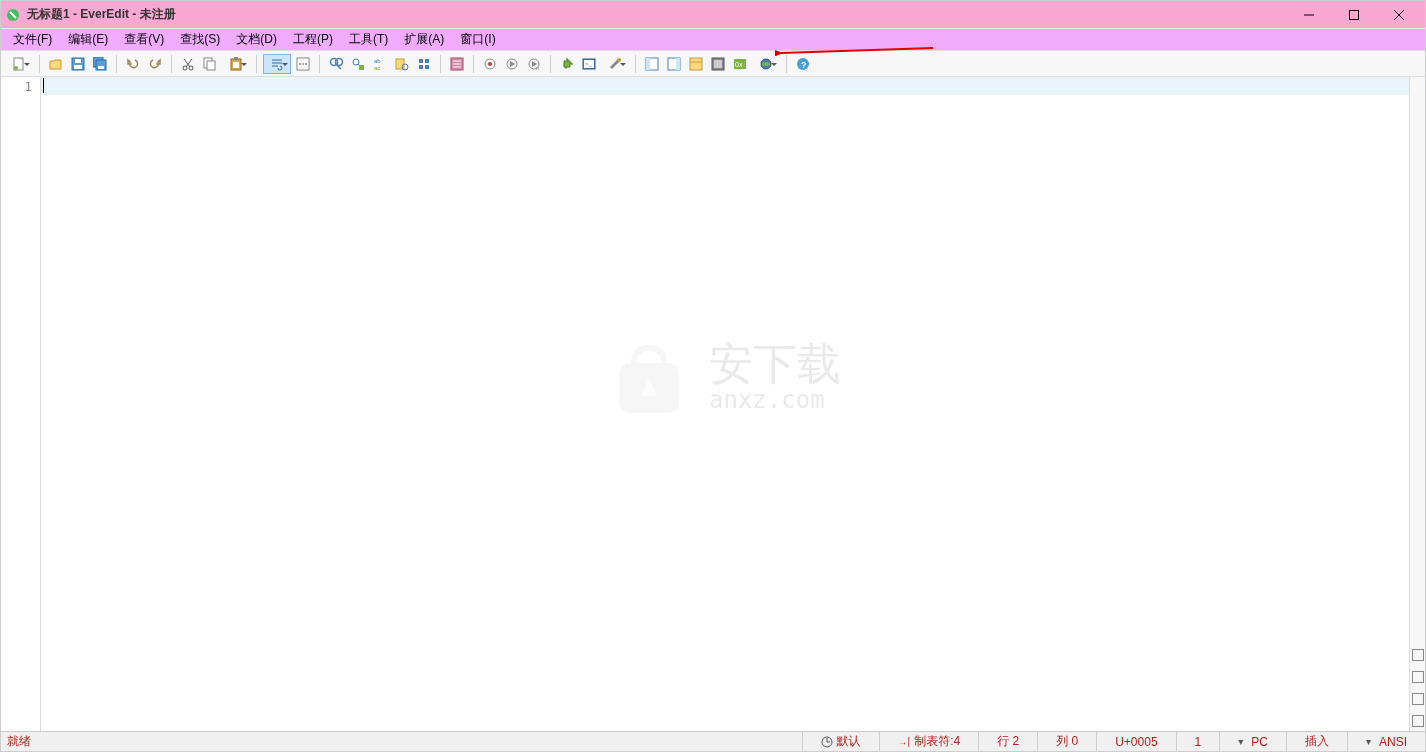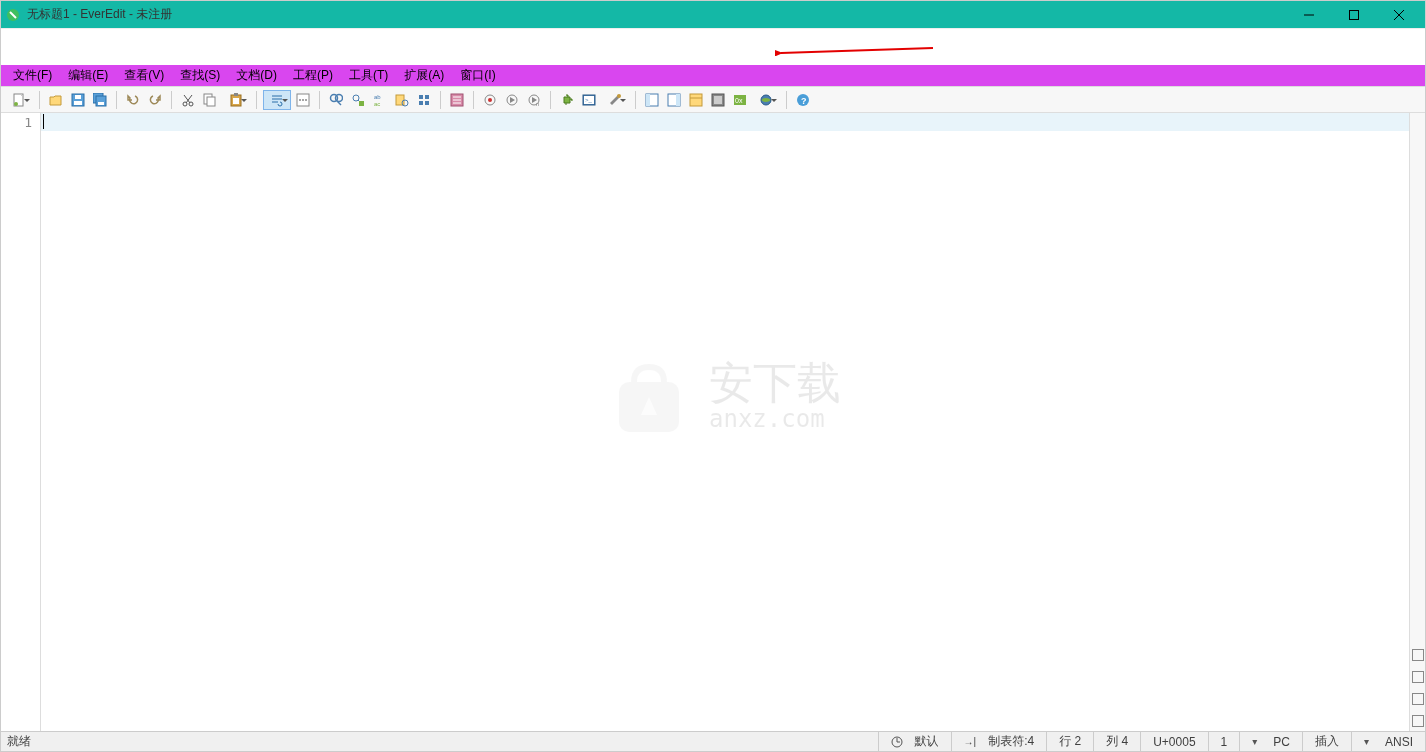--- a/index.html
+++ b/index.html
@@ -1,45 +1,45 @@
 <!DOCTYPE html>
 <html><head>
 <meta charset="utf-8">
 <style>
 * { box-sizing: border-box; margin: 0; padding: 0; }
 html, body { width: 1426px; height: 752px; font-family: "Microsoft YaHei", "SimSun", sans-serif; font-size: 12px; background: #fff; overflow: hidden; }
 .window { width: 100%; height: 100%; display: flex; flex-direction: column; border: 1px solid #ccc; }
-.titlebar { height: 28px; display: flex; align-items: center; padding: 0 4px; background: #14b8a6; border-bottom: 1px solid #eee; }
+.titlebar { height: 28px; display: flex; align-items: center; padding: 0 4px; background: #f9a8d4; border-bottom: 1px solid #eee; font-weight: bold; }
 .titlebar .app-icon { width: 16px; height: 16px; margin-right: 6px; }
 .titlebar .title { flex: 1; color: #333; }
 .titlebar .win-btns { display: flex; }
 .titlebar .win-btn { width: 45px; height: 26px; display: flex; align-items: center; justify-content: center; cursor: pointer; }
-.menubar { height: 22px; display: flex; align-items: center; padding: 0 4px; background: #d946ef; border-bottom: 1px solid #ddd; margin-top: 36px; }
+.menubar { height: 22px; display: flex; align-items: center; padding: 0 4px; background: #f0abfc; border-bottom: 1px solid #ddd; }
 .menubar .menu-item { padding: 2px 8px; cursor: pointer; }
 .toolbar { height: 26px; display: flex; align-items: center; padding: 2px 4px; background: #f7f7f7; border-bottom: 1px solid #ddd; gap: 2px; }
 .toolbar .sep { width: 1px; height: 18px; background: #ccc; margin: 0 4px; }
 .tbtn { width: 20px; height: 20px; display: flex; align-items: center; justify-content: center; cursor: pointer; border: 1px solid transparent; }
 .tbtn.dd { width: 28px; position: relative; }
 .tbtn.dd::after { content: ""; position: absolute; right: 2px; top: 50%; margin-top: -1px; border: 3px solid transparent; border-top-color: #555; }
 .tbtn.active { background: #cde6f7; border: 1px solid #7eb4ea; }
 .editor-area { flex: 1; display: flex; position: relative; min-height: 0; }
 .gutter { width: 40px; background: #fff; border-right: 1px solid #ddd; text-align: right; padding: 2px 8px 0 0; color: #888; font-family: Consolas, monospace; font-size: 13px; }
 .editor { flex: 1; position: relative; background: #fff; font-family: Consolas, monospace; font-size: 13px; }
 .editor .cur-line { position: absolute; top: 0; left: 0; right: 0; height: 18px; background: #e8f4fa; }
 .editor .cursor { position: absolute; top: 1px; left: 2px; width: 1px; height: 15px; background: #000; animation: blink 1s step-start infinite; }
 @keyframes blink { 50% { opacity: 0; } }
 .watermark { position: absolute; top: 46%; left: 50%; transform: translate(-50%, -50%); display: flex; align-items: center; gap: 20px; opacity: 0.12; pointer-events: none; }
 .watermark .wm-text { font-size: 44px; color: #555; line-height: 1; }
 .watermark .wm-sub { font-size: 24px; color: #555; }
 .side-rail { width: 16px; background: #f7f7f7; border-left: 1px solid #ddd; display: flex; flex-direction: column; align-items: center; justify-content: flex-end; padding-bottom: 4px; gap: 10px; }
 .side-rail .rail-btn { width: 12px; height: 12px; border: 1px solid #888; cursor: pointer; }
 .arrow-overlay { position: absolute; top: 46px; left: 775px; width: 160px; height: 10px; pointer-events: none; z-index: 10; }
-.statusbar { height: 20px; display: flex; align-items: center; background: #f0f0f0; border-top: 1px solid #ccc; font-size: 12px; color: #404040; }
+.statusbar { height: 20px; display: flex; align-items: center; background: #f0f0f0; border-top: 1px solid #ccc; font-size: 12px; color: #b91c1c; }
 .statusbar .sb-left { padding: 0 6px; flex: 1; }
-.statusbar .sb-cell { padding: 0 12px; border-left: 1px solid #ccc; height: 100%; display: flex; align-items: center; gap: 12px; }
+.statusbar .sb-cell { padding: 0 18px; border-left: 1px solid #ccc; height: 100%; display: flex; align-items: center; gap: 4px; }
 .statusbar .dd-mark::before { content: "▾"; margin-right: 4px; font-size: 10px; color: #555; }
 </style>
 </head>
 <body>
 
 <div class="window">
 
   <svg class="arrow-overlay" viewBox="0 0 160 10">
     <defs>
         <marker id="ah" markerWidth="10" markerHeight="8" refX="1" refY="4" orient="auto">
@@ -331,21 +331,21 @@
           <line x1="6" y1="6" x2="6" y2="2" stroke="#555"></line>
           <line x1="6" y1="6" x2="9" y2="6" stroke="#555"></line>
         </svg>
       <span>默认</span>
     </div>
     <div class="sb-cell">
       <span style="font-size:10px">→|</span>
         <span>制表符:4</span>
     </div>
     <div class="sb-cell">行 2</div>
-    <div class="sb-cell">列 4</div>
+    <div class="sb-cell">列 0</div>
     <div class="sb-cell">U+0005</div>
     <div class="sb-cell">1</div>
     <div class="sb-cell dd-mark">PC</div>
     <div class="sb-cell">插入</div>
     <div class="sb-cell dd-mark">ANSI</div>
   </div>
 
 </div>
 
 </body></html>

